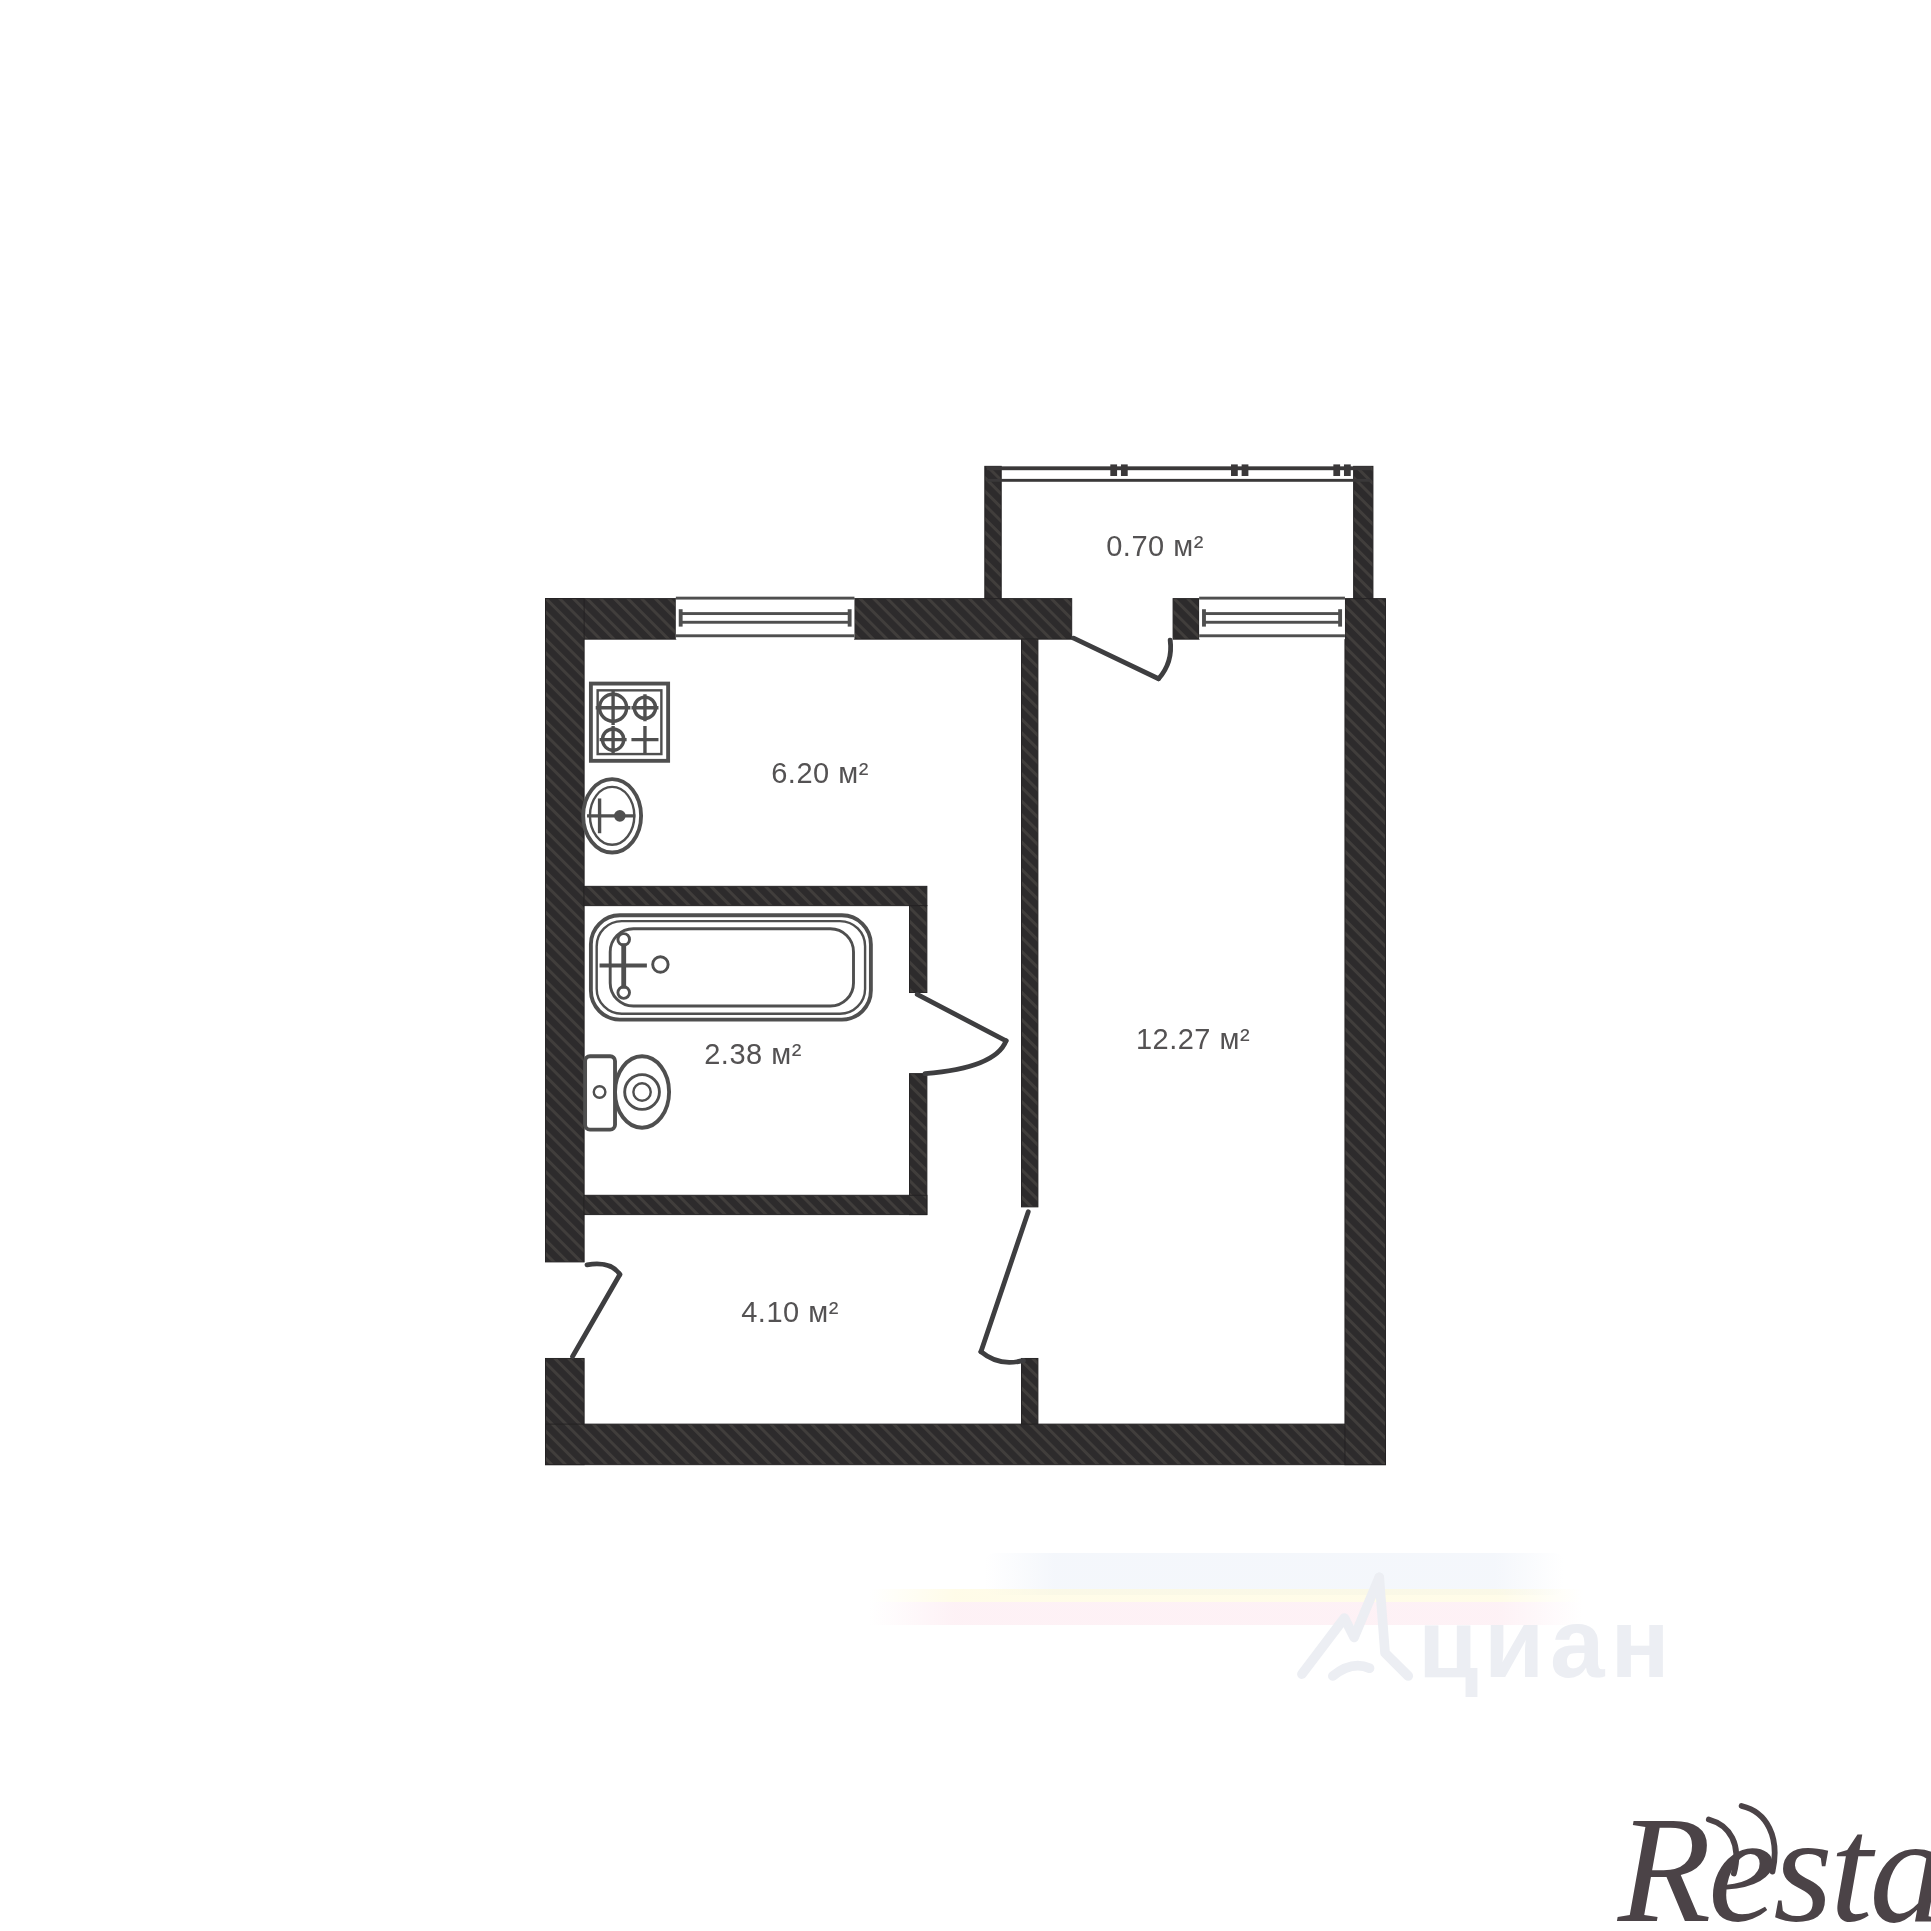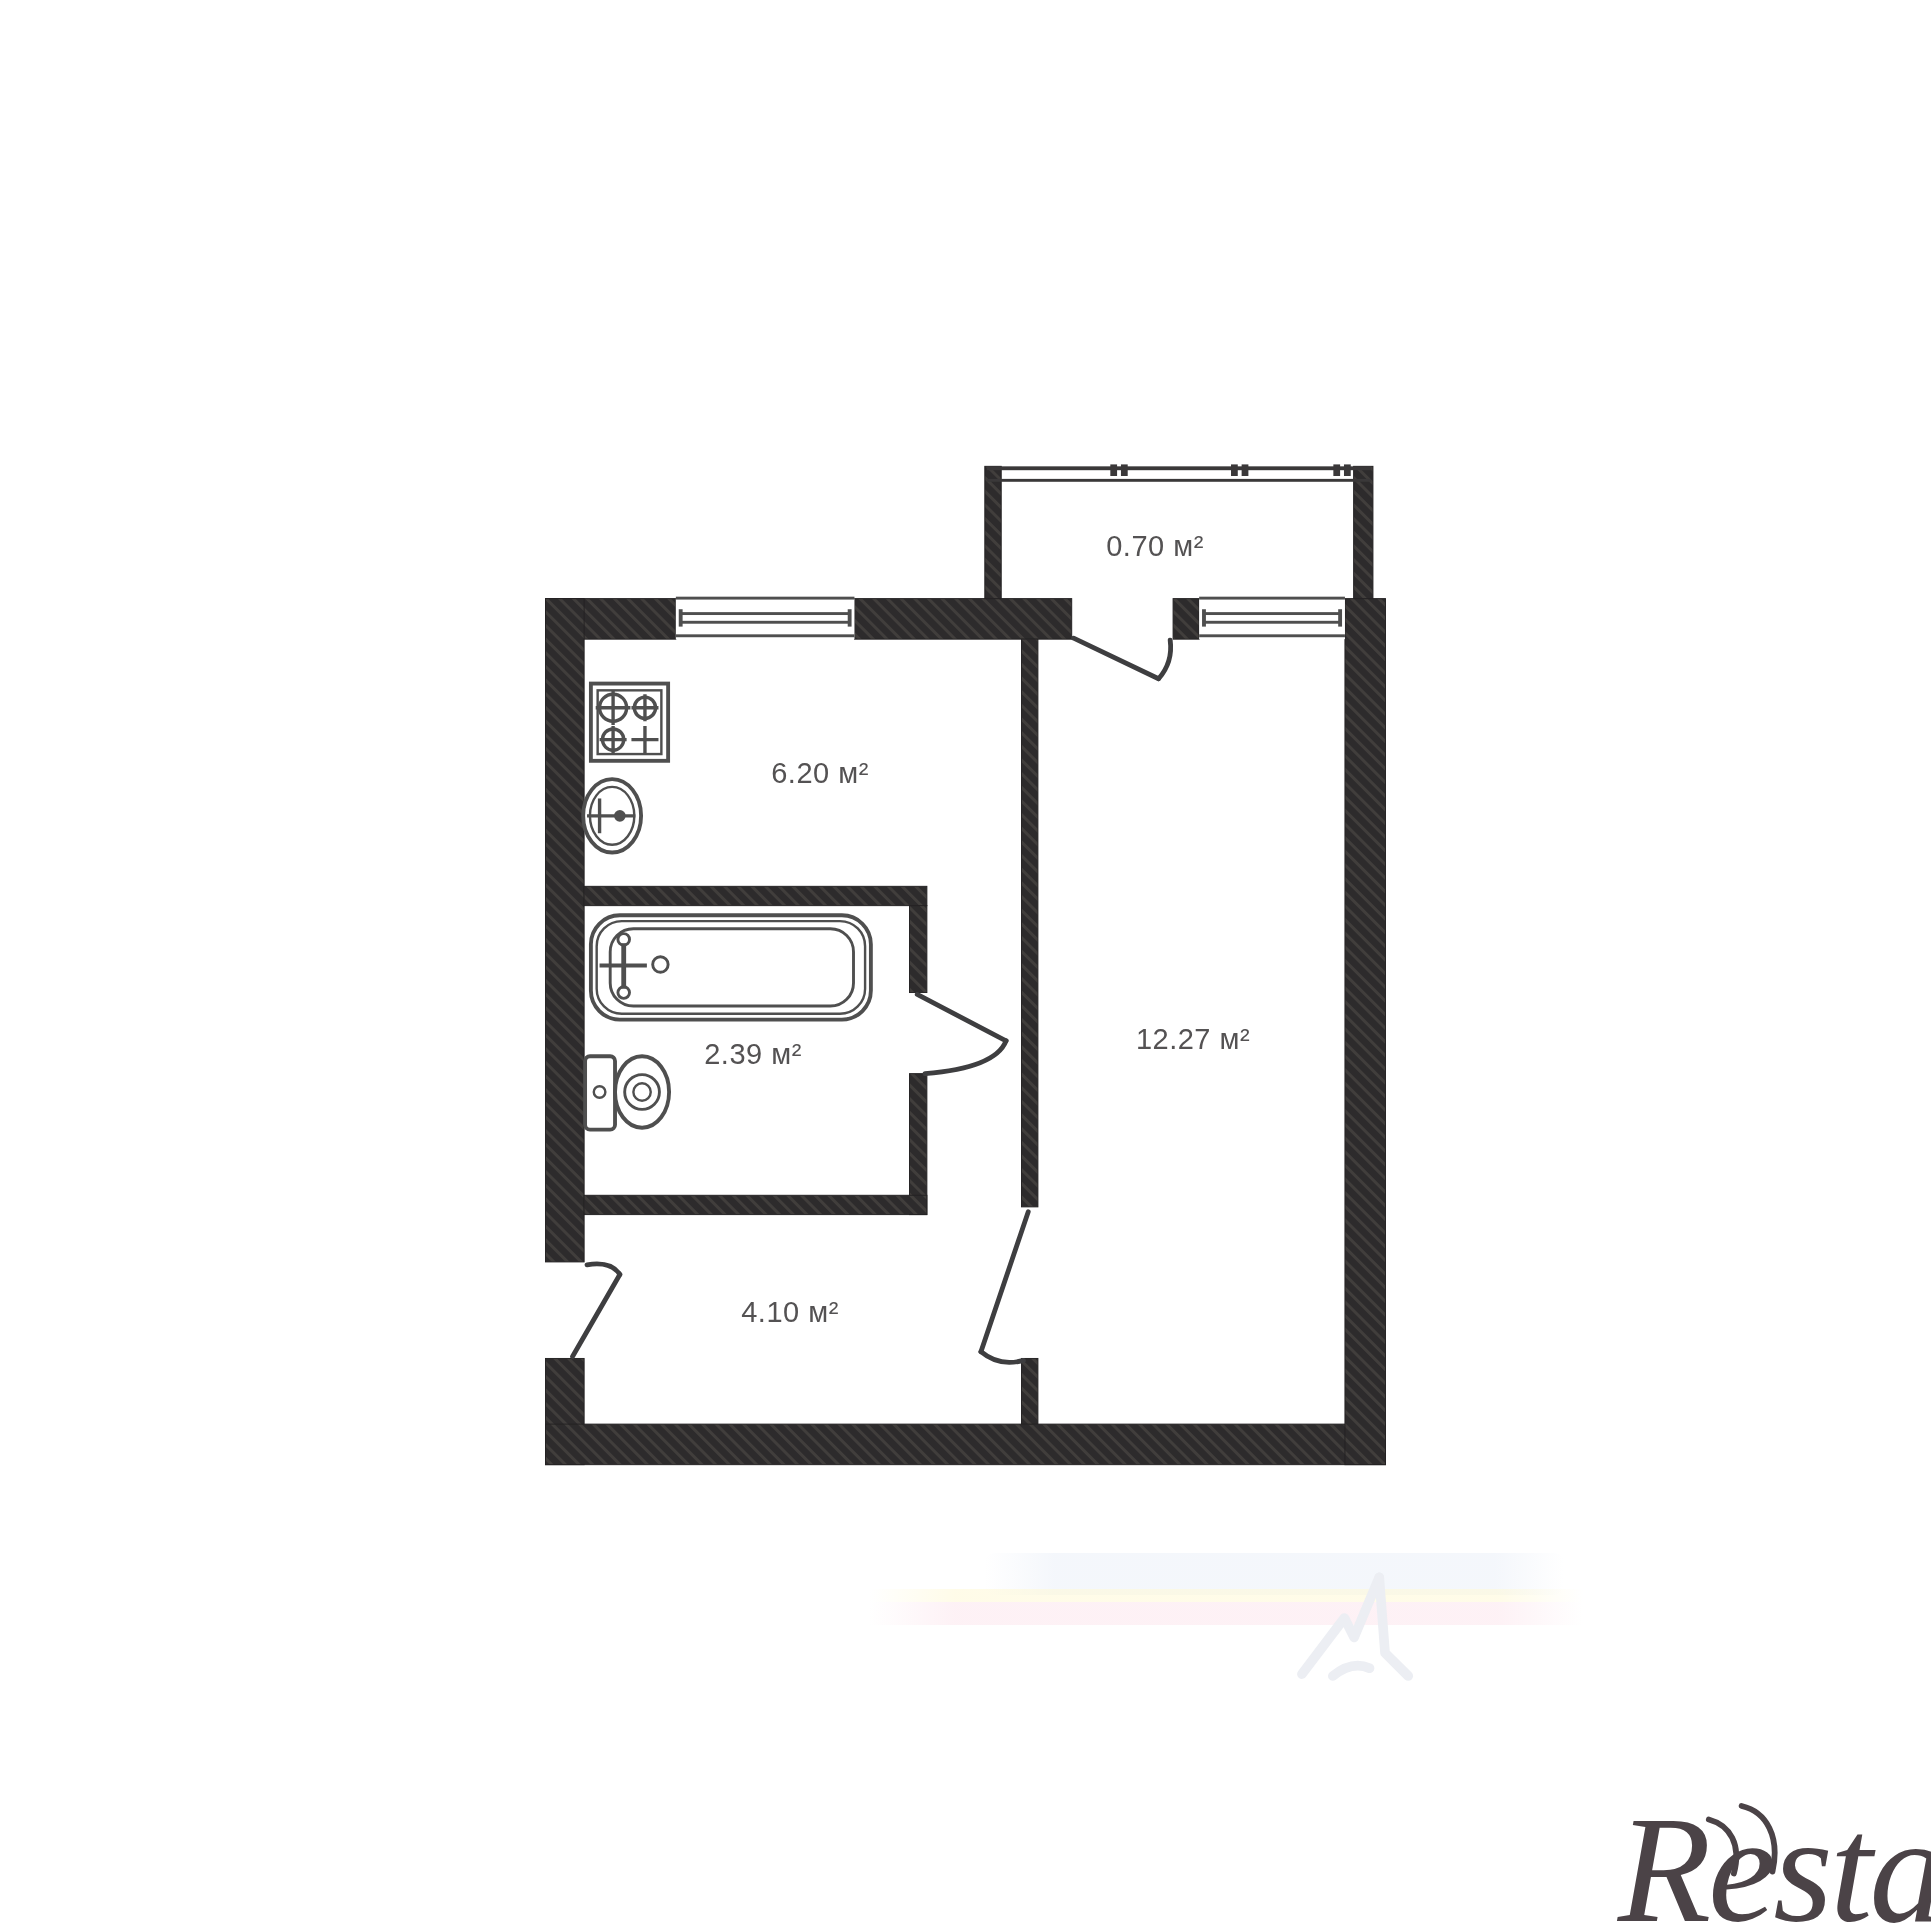--- a/index.html
+++ b/index.html
@@ -155,36 +155,37 @@
       <rect x="606" y="1094" width="31" height="76" rx="5" stroke-width="4"></rect>
       <circle cx="621" cy="1131" r="6" stroke-width="2.5"></circle>
       <ellipse cx="665" cy="1131" rx="28" ry="37" stroke-width="4"></ellipse>
       <circle cx="665" cy="1131" r="18" stroke-width="3"></circle>
       <circle cx="665" cy="1131" r="9" stroke-width="2.5"></circle>
     </g>
   </svg>
 
   <div class="room-label" style="left:1155px;top:546px;">0.70 м²</div>
   <div class="room-label" style="left:820px;top:773px;">6.20 м²</div>
-  <div class="room-label" style="left:753px;top:1054px;">2.39 м²</div>
+  <div class="room-label" style="left:753px;top:1054px;">2.38 м²</div>
   <div class="room-label" style="left:1193px;top:1039px;">12.27 м²</div>
   <div class="room-label" style="left:790px;top:1312px;">4.10 м²</div>
 
   <div class="band band-blue"></div>
   <div class="band band-yellow"></div>
   <div class="band band-pink"></div>
 
   <div class="cian-wm">
     <svg width="126" height="145" viewBox="0 0 130 150">
       <g stroke="#eceef3" stroke-width="10" fill="none" stroke-linecap="round" stroke-linejoin="round">
         <path d="M8,118 L52,60 L62,80 L88,18"></path>
         <path d="M88,18 L94,96 L118,120"></path>
         <path d="M40,120 Q60,104 78,112"></path>
       </g>
     </svg>
+    <span class="cian-text">циан</span>
   </div>
 
   <div class="restate-wm">
     <svg class="restate-swoosh" width="164" height="97" viewBox="0 0 170 100">
       <g stroke="#4b4347" stroke-width="6" fill="none" stroke-linecap="round">
         <path d="M96,8 C122,14 136,40 128,76"></path>
         <path d="M62,22 C84,28 96,48 88,78"></path>
       </g>
     </svg>
     <span class="restate-text">Restate</span>

